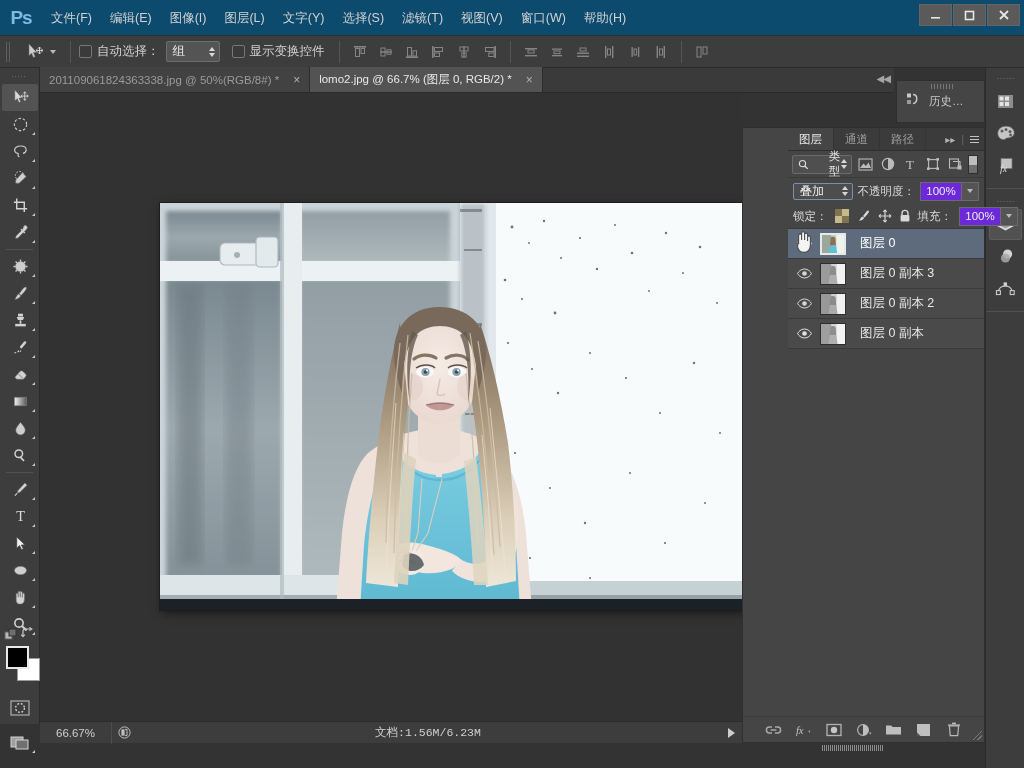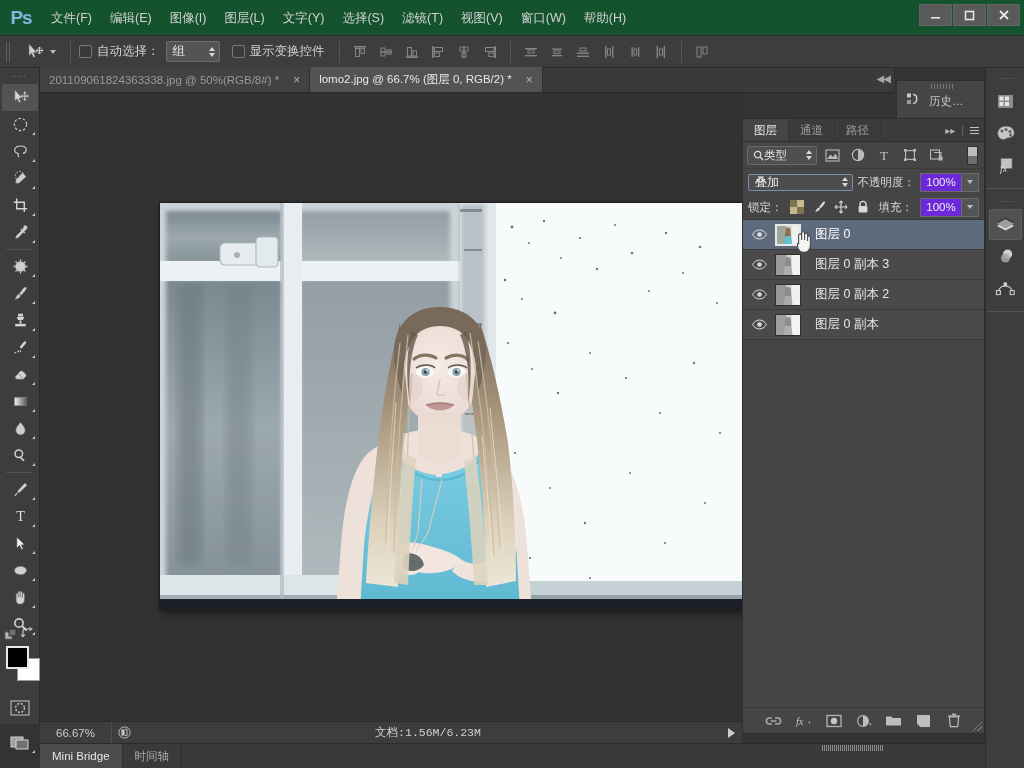--- a/index.html
+++ b/index.html
@@ -12,21 +12,21 @@
   }
   #app {
     position: relative;
     width: 1024px; height: 768px;
     background: #333333;
   }
 
   
   .menubar {
     position: absolute; left: 0; top: 0; width: 1024px; height: 36px;
-    background: #14532d;
+    background: #0c4a6e;
     border-bottom: 1px solid #2f2f2f;
     display: flex; align-items: center;
   }
   .ps-logo {
     width: 42px; height: 36px; display: flex; align-items: center; justify-content: center;
     color: #7fb8e0; font-size: 19px; font-weight: bold; letter-spacing: -1px;
     font-family: "Liberation Sans", sans-serif;
   }
   .menu-items { display: flex; align-items: center; height: 36px; }
   .menu-item {
@@ -207,22 +207,22 @@
     display: flex; align-items: center; padding-left: 8px; gap: 7px;
   }
   .hist-grip {
     position: absolute; left: 34px; top: 3px; width: 22px; height: 5px;
     background-image: repeating-linear-gradient(to right, #777 0 1px, transparent 1px 3px);
   }
   .hist-label { color: #c8c8c8; font-size: 11.5px; }
 
   
   .layers {
-    position: absolute; left: 742px; top: 118px; width: 243px; height: 616px;
-    background: #454545; border: 1px solid #2f2f2f;
+    position: absolute; left: 742px; top: 127px; width: 243px; height: 616px;
+    background: #454545; border: 1px solid #2f2f2f; padding-left: 45px;
   }
   .panel-tabs {
     height: 23px; background: #3b3b3b; display: flex; align-items: stretch;
     border-bottom: 1px solid #2f2f2f; position: relative;
   }
   .ptab {
     padding: 0 11px; display: flex; align-items: center;
     font-size: 11.5px; color: #a0a0a0; border-right: 1px solid #343434;
   }
   .ptab.active { background: #454545; color: #e8e8e8; }
@@ -233,21 +233,21 @@
   .menu-burger { display: flex; flex-direction: column; gap: 2px; }
   .menu-burger span { display:block; width: 9px; height: 1px; background: #c2c2c2; }
 
   .filter-row {
     height: 27px; display: flex; align-items: center; padding: 0 4px; gap: 4px;
     border-bottom: 1px solid #3a3a3a;
   }
   .filter-select {
     position: relative; width: 70px; height: 19px; background: #4f4f4f;
     border: 1px solid #6b6b6b; border-radius: 2px;
-    display: flex; align-items: center; gap: 0; padding-left: 5px;
+    display: flex; align-items: center; gap: 20px; padding-left: 5px;
     color: #e4e4e4; font-size: 11.5px;
   }
   .ficon { width: 22px; height: 20px; display: flex; align-items: center; justify-content: center; opacity: .85; }
   .toggle-pill {
     width: 11px; height: 19px; margin-left: auto; margin-right: 2px;
     background: linear-gradient(to bottom,#bdbdbd 0 55%, #6e6e6e 55% 100%);
     border: 1px solid #2f2f2f;
   }
 
   .blend-row {
@@ -869,24 +869,20 @@
           <rect x="3.4" y="3.4" width="3.2" height="6.2" fill="#c0c0c0"></rect>
           <path d="M7 3.4 h2 v6.2 h-2" fill="none" stroke="#c0c0c0" stroke-width="1"></path>
         </svg>
     </div>
     <div class="status-doc">文档:1.56M/6.23M</div>
     <div class="status-arrow">
         <i></i>
       </div>
   </div>
 
-  <div class="bottomtabs">
-    <div class="btab active">Mini Bridge</div>
-    <div class="btab">时间轴</div>
-  </div>
 
   <div class="histpanel">
     <div class="hist-grip"></div>
     <div>
       <svg width="17" height="17" viewBox="0 0 17 17">
           <rect x="2" y="2.5" width="4" height="4" fill="#c9c9c9"></rect>
           <rect x="2" y="9" width="4" height="4" fill="#9a9a9a"></rect>
           <path d="M8 3.5 C13 3.5 13 12 8 12.6" fill="none" stroke="#c9c9c9" stroke-width="1.5"></path>
         </svg>
     </div>

